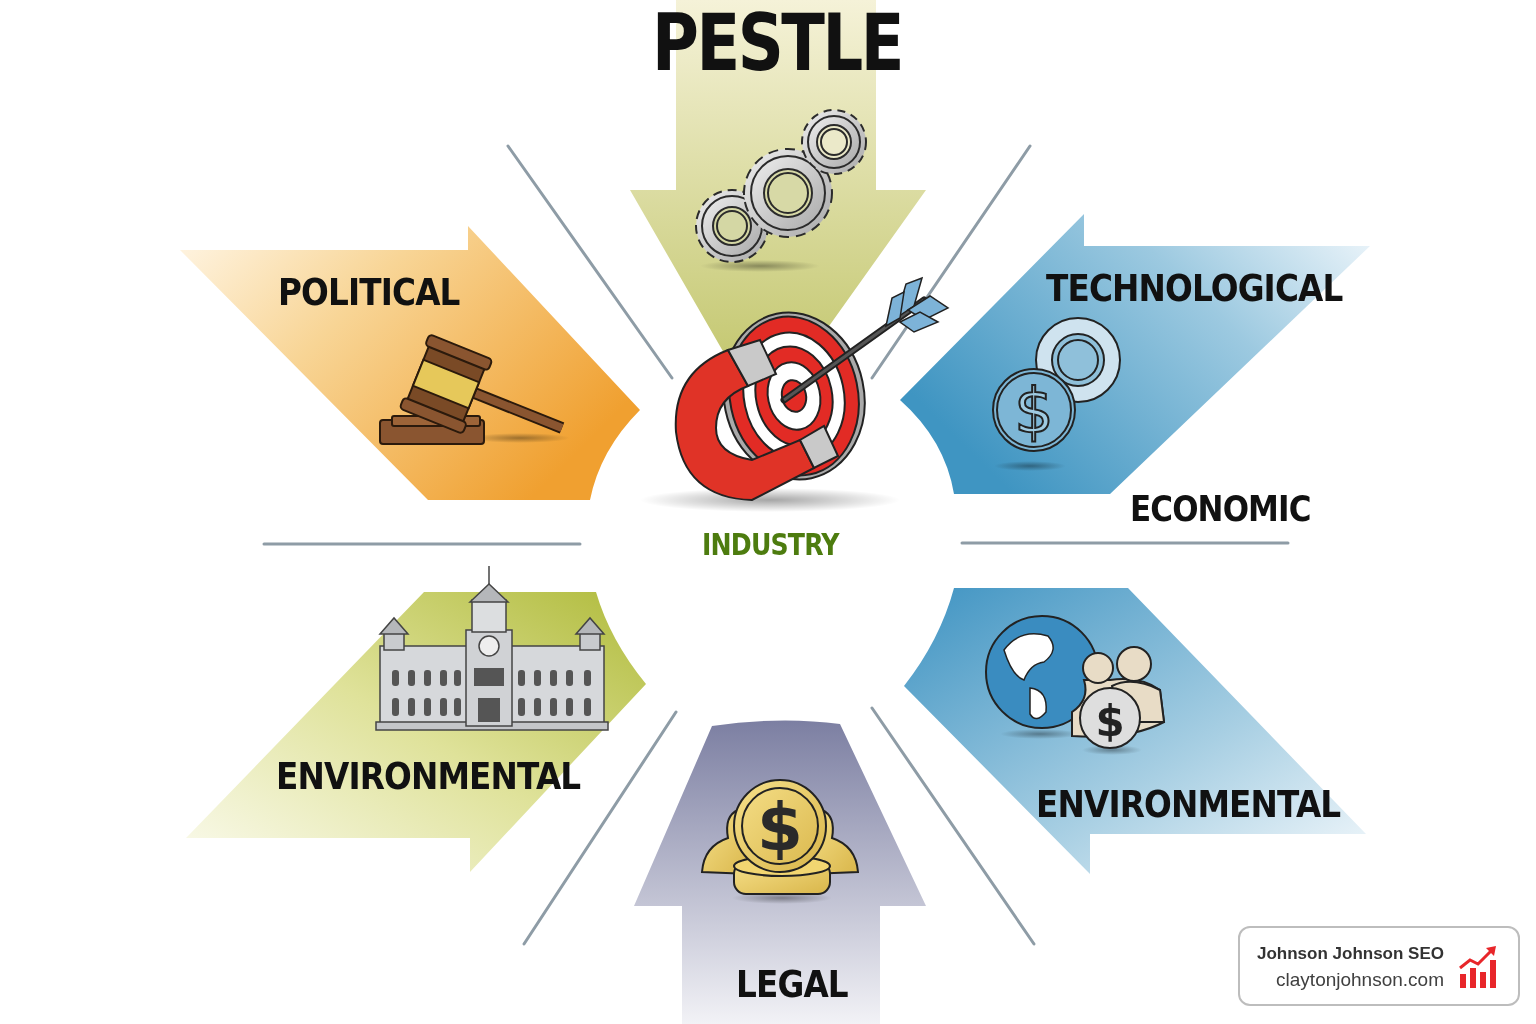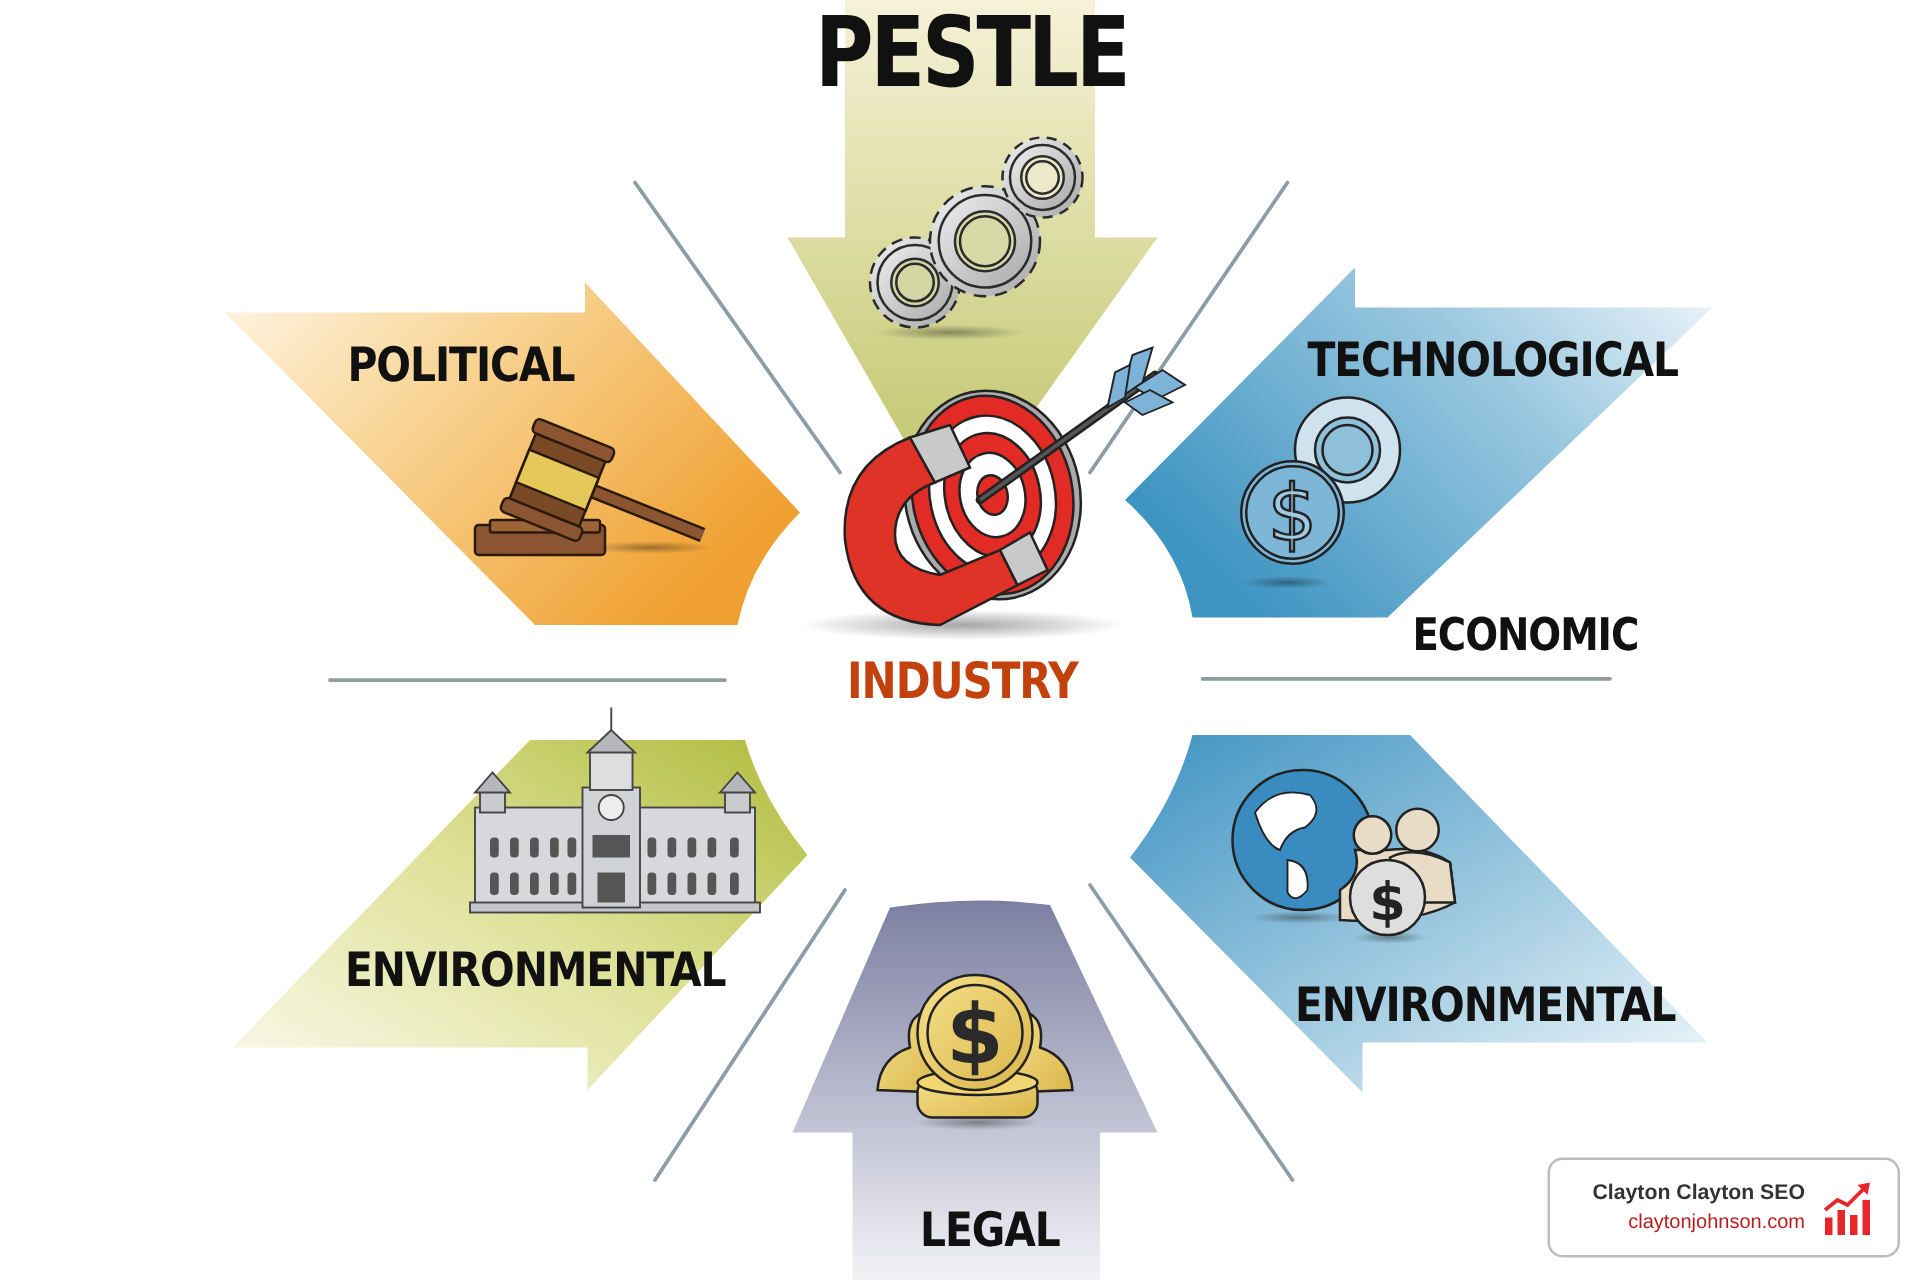--- a/index.html
+++ b/index.html
@@ -1,24 +1,24 @@
 <!DOCTYPE html>
 <html><head>
 <meta charset="utf-8">
 <style>
   html,body{margin:0;padding:0;background:#fff;}
   body{width:1536px;height:1024px;position:relative;overflow:hidden;font-family:"DejaVu Sans","Liberation Sans",sans-serif;}
   #stage{position:absolute;left:0;top:0;width:1536px;height:1024px;}
   .lbl{position:absolute;font-family:"DejaVu Sans",sans-serif;font-weight:bold;color:#111;white-space:nowrap;letter-spacing:-1px;transform:scaleX(0.86);transform-origin:left top;}
   .title{position:absolute;left:652px;top:-2px;font-size:78px;font-weight:bold;color:#111;font-family:"DejaVu Sans",sans-serif;letter-spacing:-3px;transform:scaleX(0.82);transform-origin:left top;}
-  .center-lbl{position:absolute;left:560px;width:420px;text-align:center;font-size:40px;font-weight:bold;color:#c2410c;font-family:"DejaVu Sans",sans-serif;line-height:46px;}
+  .center-lbl{position:absolute;left:560px;width:420px;text-align:center;font-size:30px;font-weight:bold;color:#4d7c0f;font-family:"DejaVu Sans",sans-serif;line-height:46px;}
   .center-inner{display:inline-block;transform:scaleX(0.84);letter-spacing:-1px;}
   .brand{position:absolute;left:1238px;top:926px;width:282px;height:80px;border:2px solid #bdbdbd;border-radius:12px;background:#fff;box-sizing:border-box;}
   .brand-name{position:absolute;right:74px;top:16px;font-family:"Liberation Sans",sans-serif;font-weight:bold;font-size:17px;color:#333;}
-  .brand-url{position:absolute;right:74px;top:41px;font-family:"Liberation Sans",sans-serif;font-size:16px;color:#b91c1c;}
+  .brand-url{position:absolute;right:74px;top:41px;font-family:"Liberation Sans",sans-serif;font-size:19px;color:#404040;}
   .brand-icon{position:absolute;right:20px;top:18px;width:40px;height:42px;}
 </style>
 </head>
 <body>
 
 <div id="stage">
 <svg width="1536" height="1024" viewBox="0 0 1536 1024" style="position:absolute;left:0;top:0">
   <defs>
     <linearGradient id="gTop" x1="0" y1="0" x2="0" y2="1">
       <stop offset="0" stop-color="#f5f2d8"></stop>
@@ -221,21 +221,21 @@
 <div class="lbl" style="left:278px;top:270px;font-size:38px;">POLITICAL</div>
 <div class="lbl" style="left:1046px;top:266px;font-size:38px;">TECHNOLOGICAL</div>
 <div class="lbl" style="left:1130px;top:488px;font-size:36px;">ECONOMIC</div>
 <div class="lbl" style="left:276px;top:754px;font-size:38px;">ENVIRONMENTAL</div>
 <div class="lbl" style="left:1036px;top:782px;font-size:38px;">ENVIRONMENTAL</div>
 <div class="lbl" style="left:736px;top:962px;font-size:38px;">LEGAL</div>
 
 <div class="center-lbl" style="top:522px;"><span class="center-inner">INDUSTRY</span></div>
 
 <div class="brand">
-  <div class="brand-name">Clayton Clayton SEO</div>
+  <div class="brand-name">Johnson Johnson SEO</div>
   <div class="brand-url">claytonjohnson.com</div>
   <svg class="brand-icon" viewBox="0 0 40 42">
     <rect x="2" y="28" width="6" height="14" fill="#e8262a"></rect>
     <rect x="12" y="22" width="6" height="20" fill="#e8262a"></rect>
     <rect x="22" y="26" width="6" height="16" fill="#e8262a"></rect>
     <rect x="32" y="14" width="6" height="28" fill="#e8262a"></rect>
     <polyline points="2,22 12,14 20,18 34,4" fill="none" stroke="#e8262a" stroke-width="3"></polyline>
     <polygon points="28,2 38,0 36,10" fill="#e8262a"></polygon>
   </svg>
 </div>

